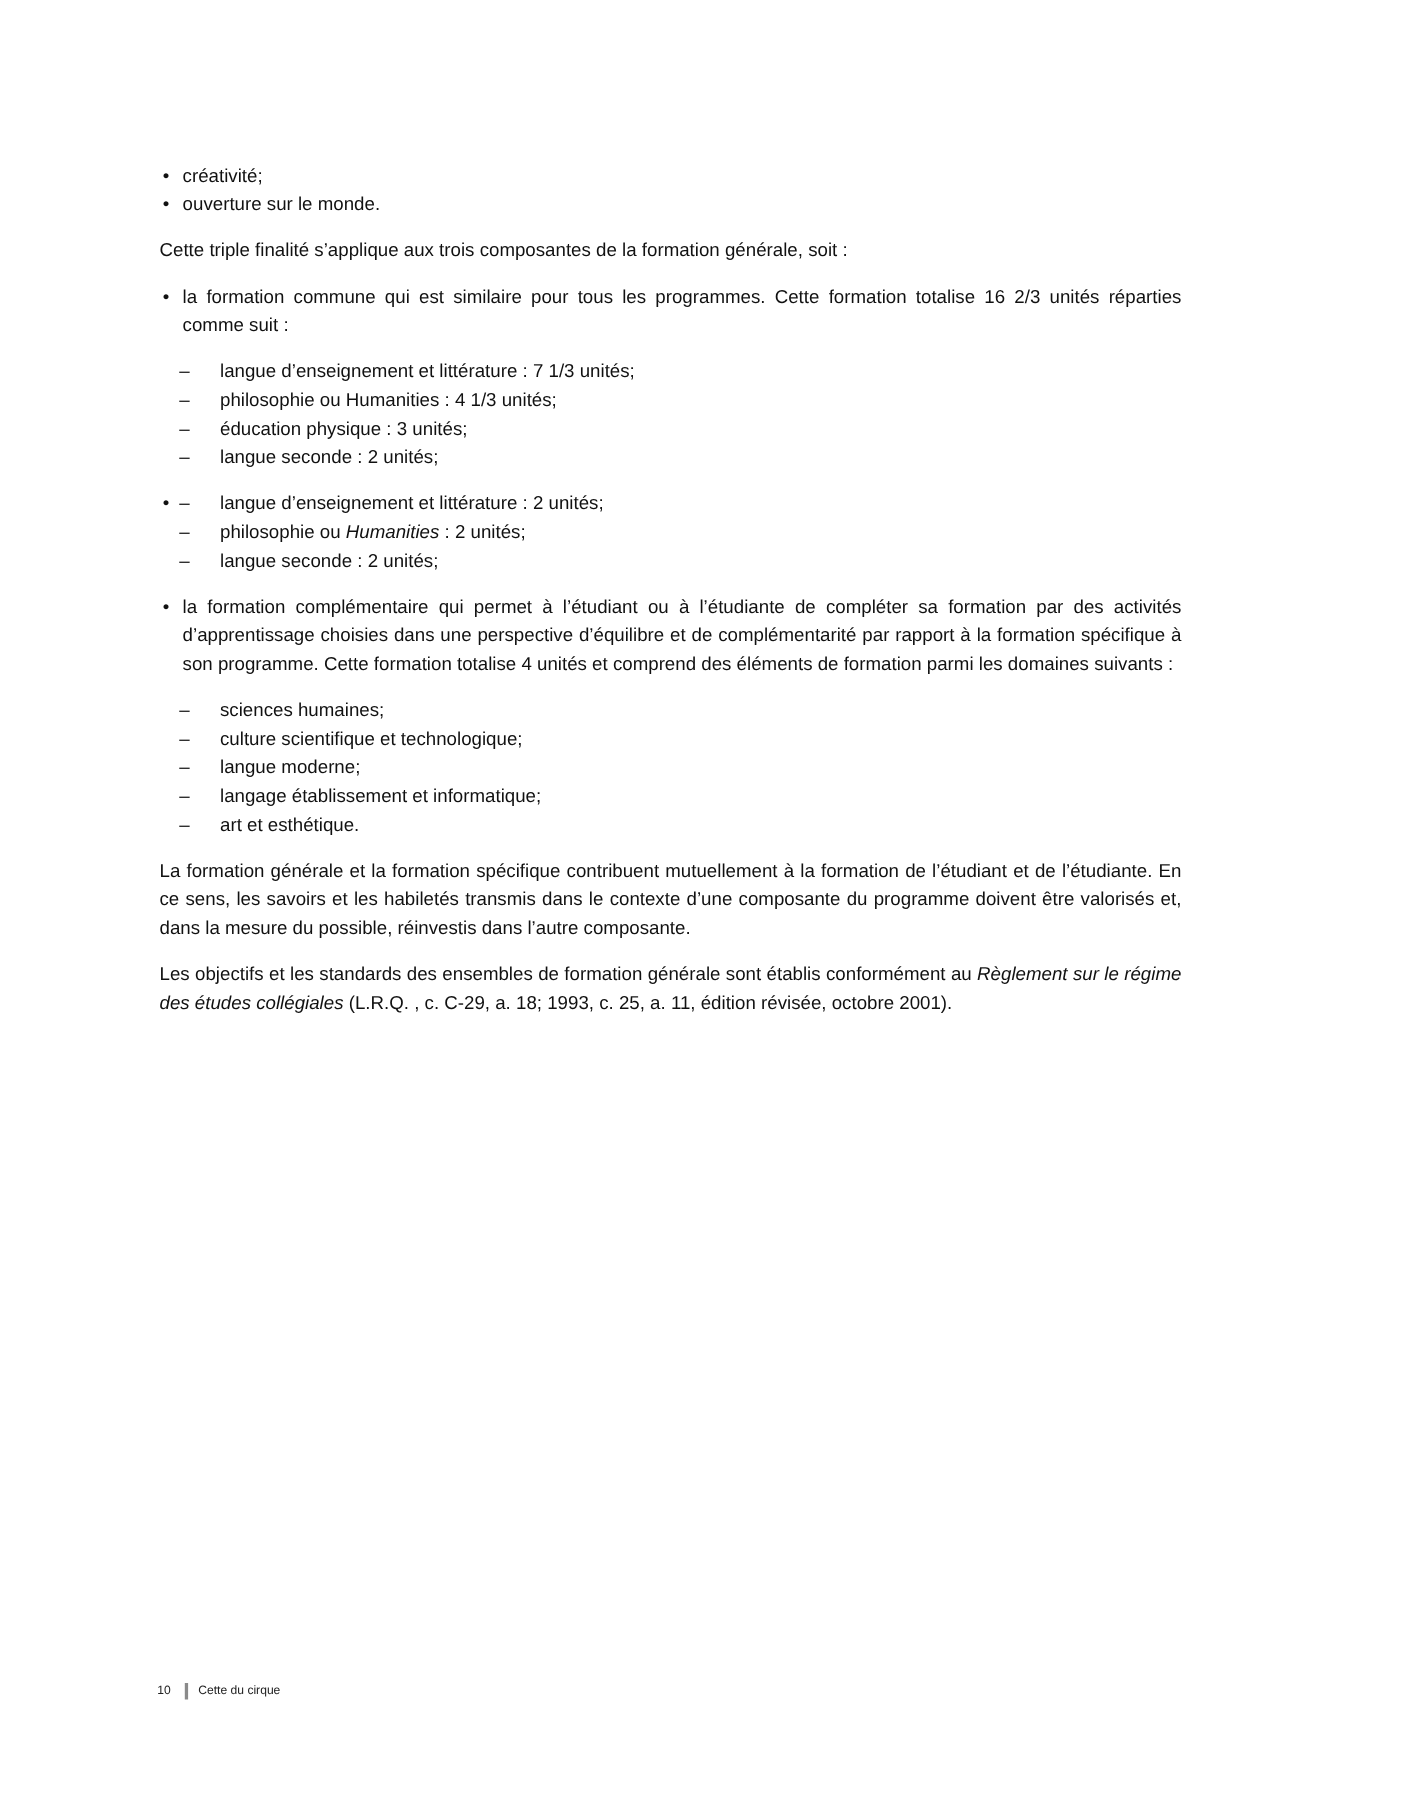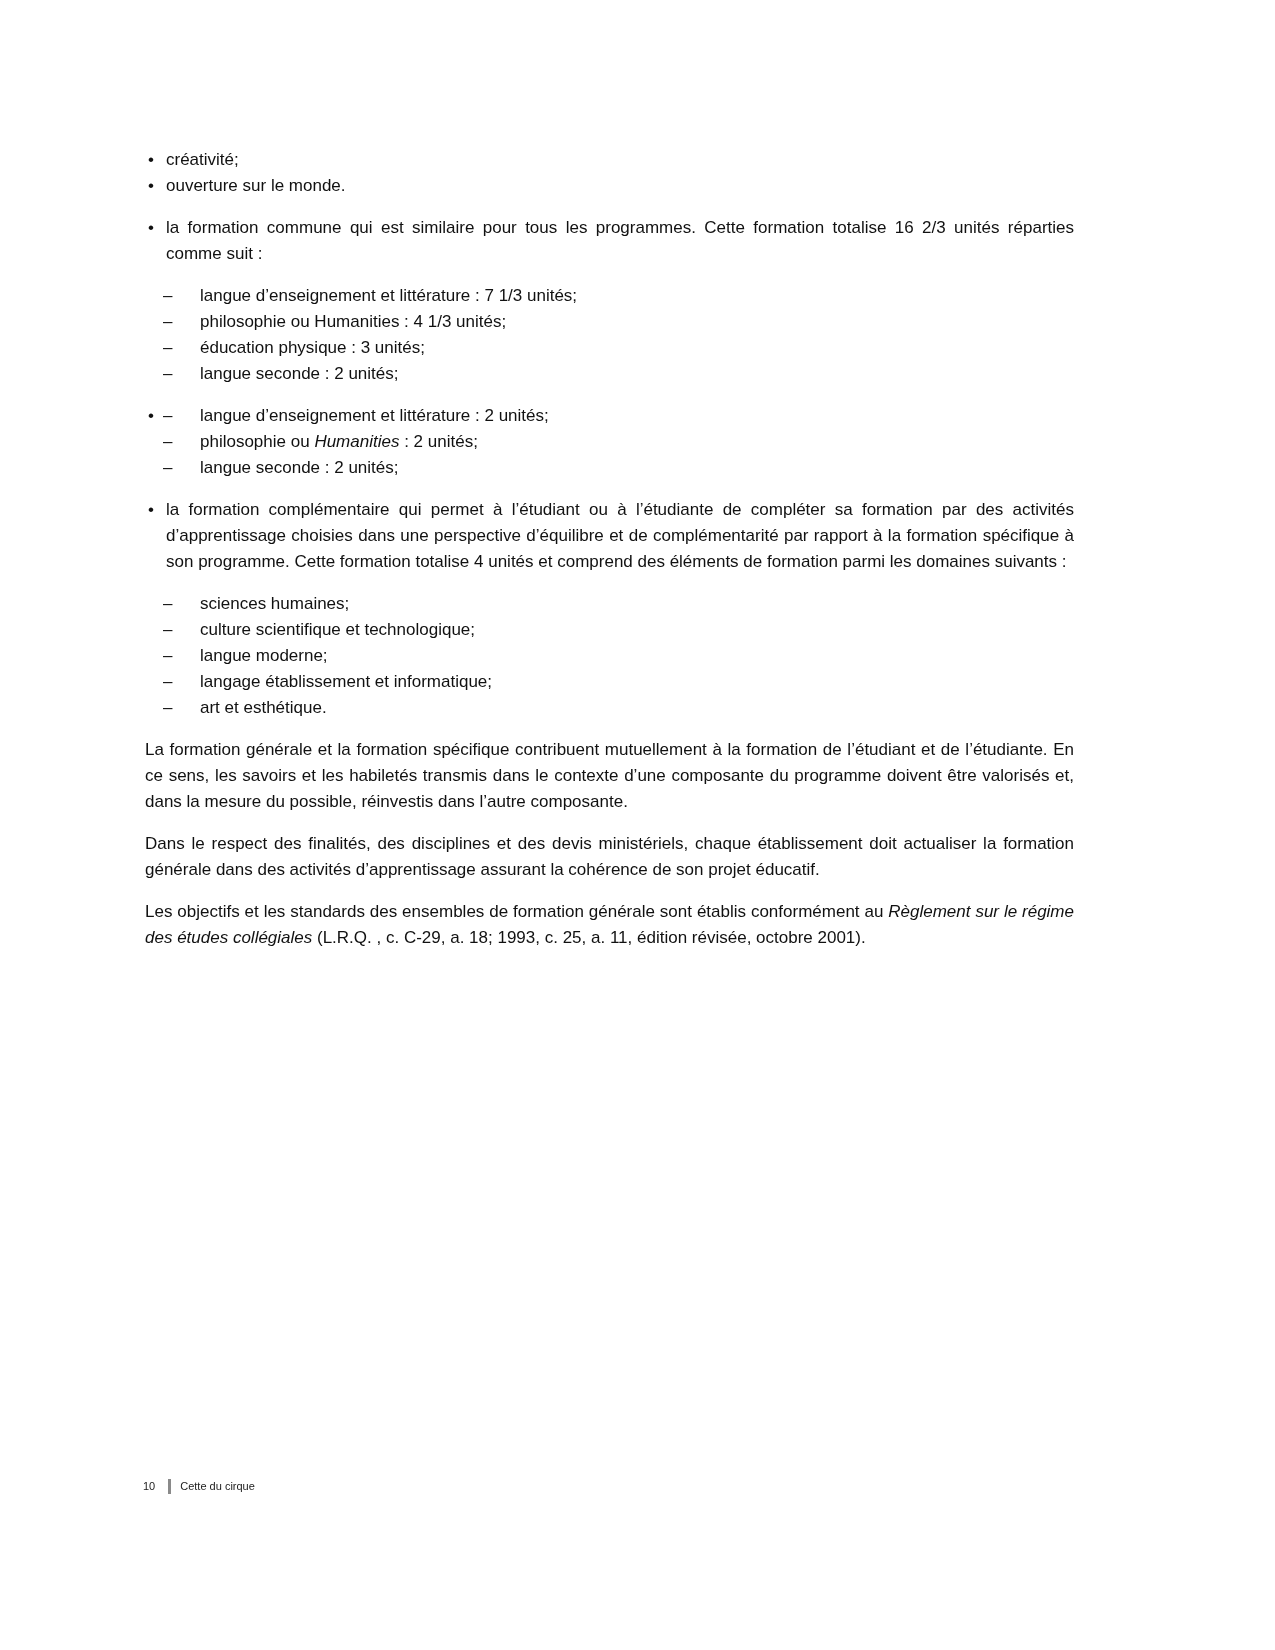--- a/index.html
+++ b/index.html
@@ -54,21 +54,21 @@
   }
   .li2 > .marker {
     position: absolute;
     left: 18px;
     top: 0;
   }
   .italic { font-style: italic; }
   .footer {
     position: absolute;
     left: 143px;
-    top: 1478px;
+    top: 1529px;
     display: flex;
     align-items: center;
     font-size: 11px;
     line-height: 16px;
     color: #222222;
   }
   .footer .bar {
     width: 3px;
     height: 15px;
     background: #8a8a8a;
@@ -85,20 +85,21 @@
       <li class="li1">
         <span class="marker">•</span>
         <span>créativité;</span>
       </li>
       <li class="li1">
         <span class="marker">•</span>
         <span>ouverture sur le monde.</span>
       </li>
     </ul>
 
+    <p class="para">Cette triple finalité s’applique aux trois composantes de la formation générale, soit :</p>
 
     <div class="l1-block">
       <span class="marker">•</span>
       <span>la formation commune qui est similaire pour tous les programmes. Cette formation totalise 16 2/3 unités réparties comme suit :</span>
     </div>
 
     <ul class="l2">
       <li class="li2">
         <span class="marker">–</span>
         <span>langue d’enseignement et littérature : 7 1/3 unités;</span>
@@ -159,21 +160,20 @@
         <span>langage établissement et informatique;</span>
       </li>
       <li class="li2">
         <span class="marker">–</span>
         <span>art et esthétique.</span>
       </li>
     </ul>
 
     <p class="para">La formation générale et la formation spécifique contribuent mutuellement à la formation de l’étudiant et de l’étudiante. En ce sens, les savoirs et les habiletés transmis dans le contexte d’une composante du programme doivent être valorisés et, dans la mesure du possible, réinvestis dans l’autre composante.</p>
 
-    <p class="para">Dans le respect des finalités, des disciplines et des devis ministériels, chaque établissement doit actualiser la formation générale dans des activités d’apprentissage assurant la cohérence de son projet éducatif.</p>
 
     <p class="para"><span>Les objectifs et les standards des ensembles de formation générale sont établis conformément au </span><span class="italic">Règlement sur le régime des études collégiales</span><span> (L.R.Q. , c. C-29, a. 18; 1993, c. 25, a. 11, édition révisée, octobre 2001).</span></p>
 
   </div>
 
   <div class="footer">
     <span>10</span>
     <span class="bar"></span>
     <span>Cette du cirque</span>
   </div>

